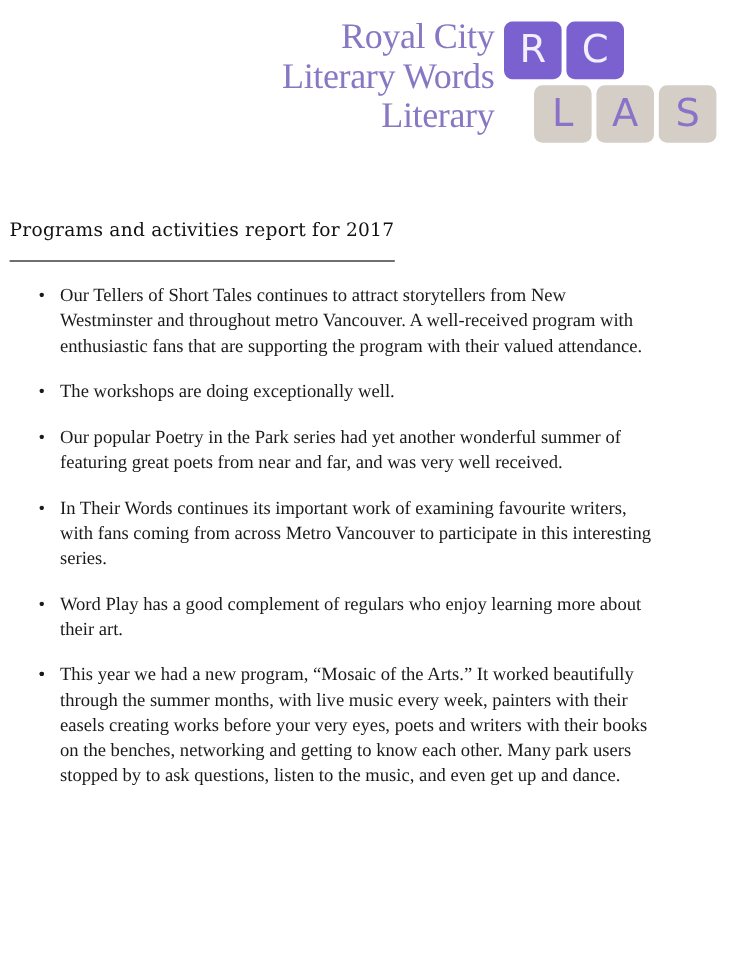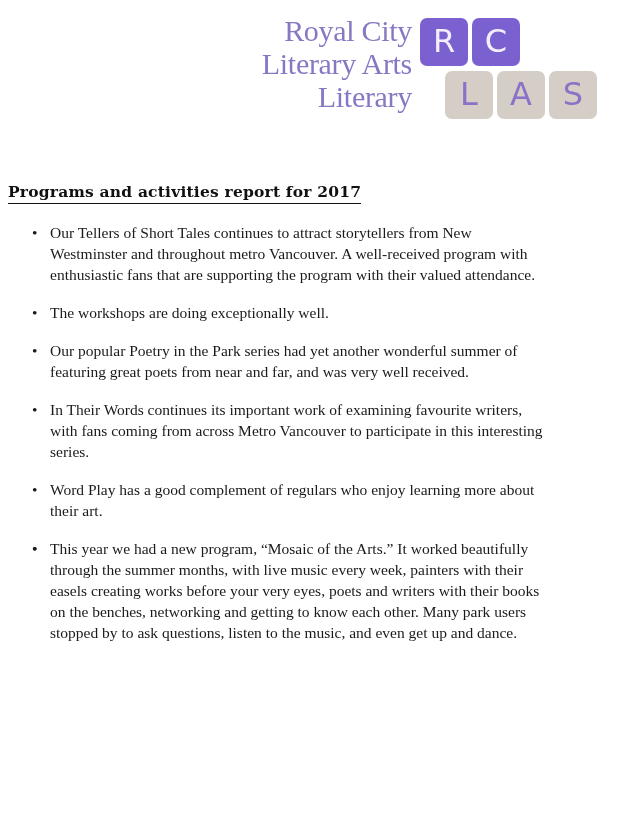--- a/index.html
+++ b/index.html
@@ -87,29 +87,29 @@
 
   
   .doc {
     padding: 0 0 0 8px;
     width: 612px;
     box-sizing: border-box;
   }
 
   .doc-title {
     font-family: "DejaVu Serif", "Liberation Serif", serif;
-    font-weight: bold;
+    font-weight: normal;
     font-size: 15.5px;
     line-height: 20px;
     letter-spacing: 0.2px;
     color: #111111;
     margin: 42px 0 0 0;
     display: inline-block;
     border-bottom: 1.5px solid #111111;
-    padding-bottom: 1px;
+    padding-bottom: 15px;
   }
 
   .intro {
     font-size: 15.5px;
     line-height: 21px;
     margin: 42px 0 0 0;
     width: 540px;
     color: #1a1a1a;
   }
 
@@ -139,21 +139,21 @@
 </style>
 </head>
 <body>
 
 <div class="page">
 
   <div class="logo-header">
 
     <div class="logo-wordmark">
       <span class="wm-line">Royal City</span>
-      <span class="wm-line">Literary Arts</span>
+      <span class="wm-line">Literary Words</span>
       <span class="wm-line">Literary</span>
     </div>
 
     <div class="logo-tiles">
       <div class="tile-row top">
         <div class="tile purple">R</div>
         <div class="tile purple">C</div>
       </div>
       <div class="tile-row bottom">
         <div class="tile beige">L</div>

